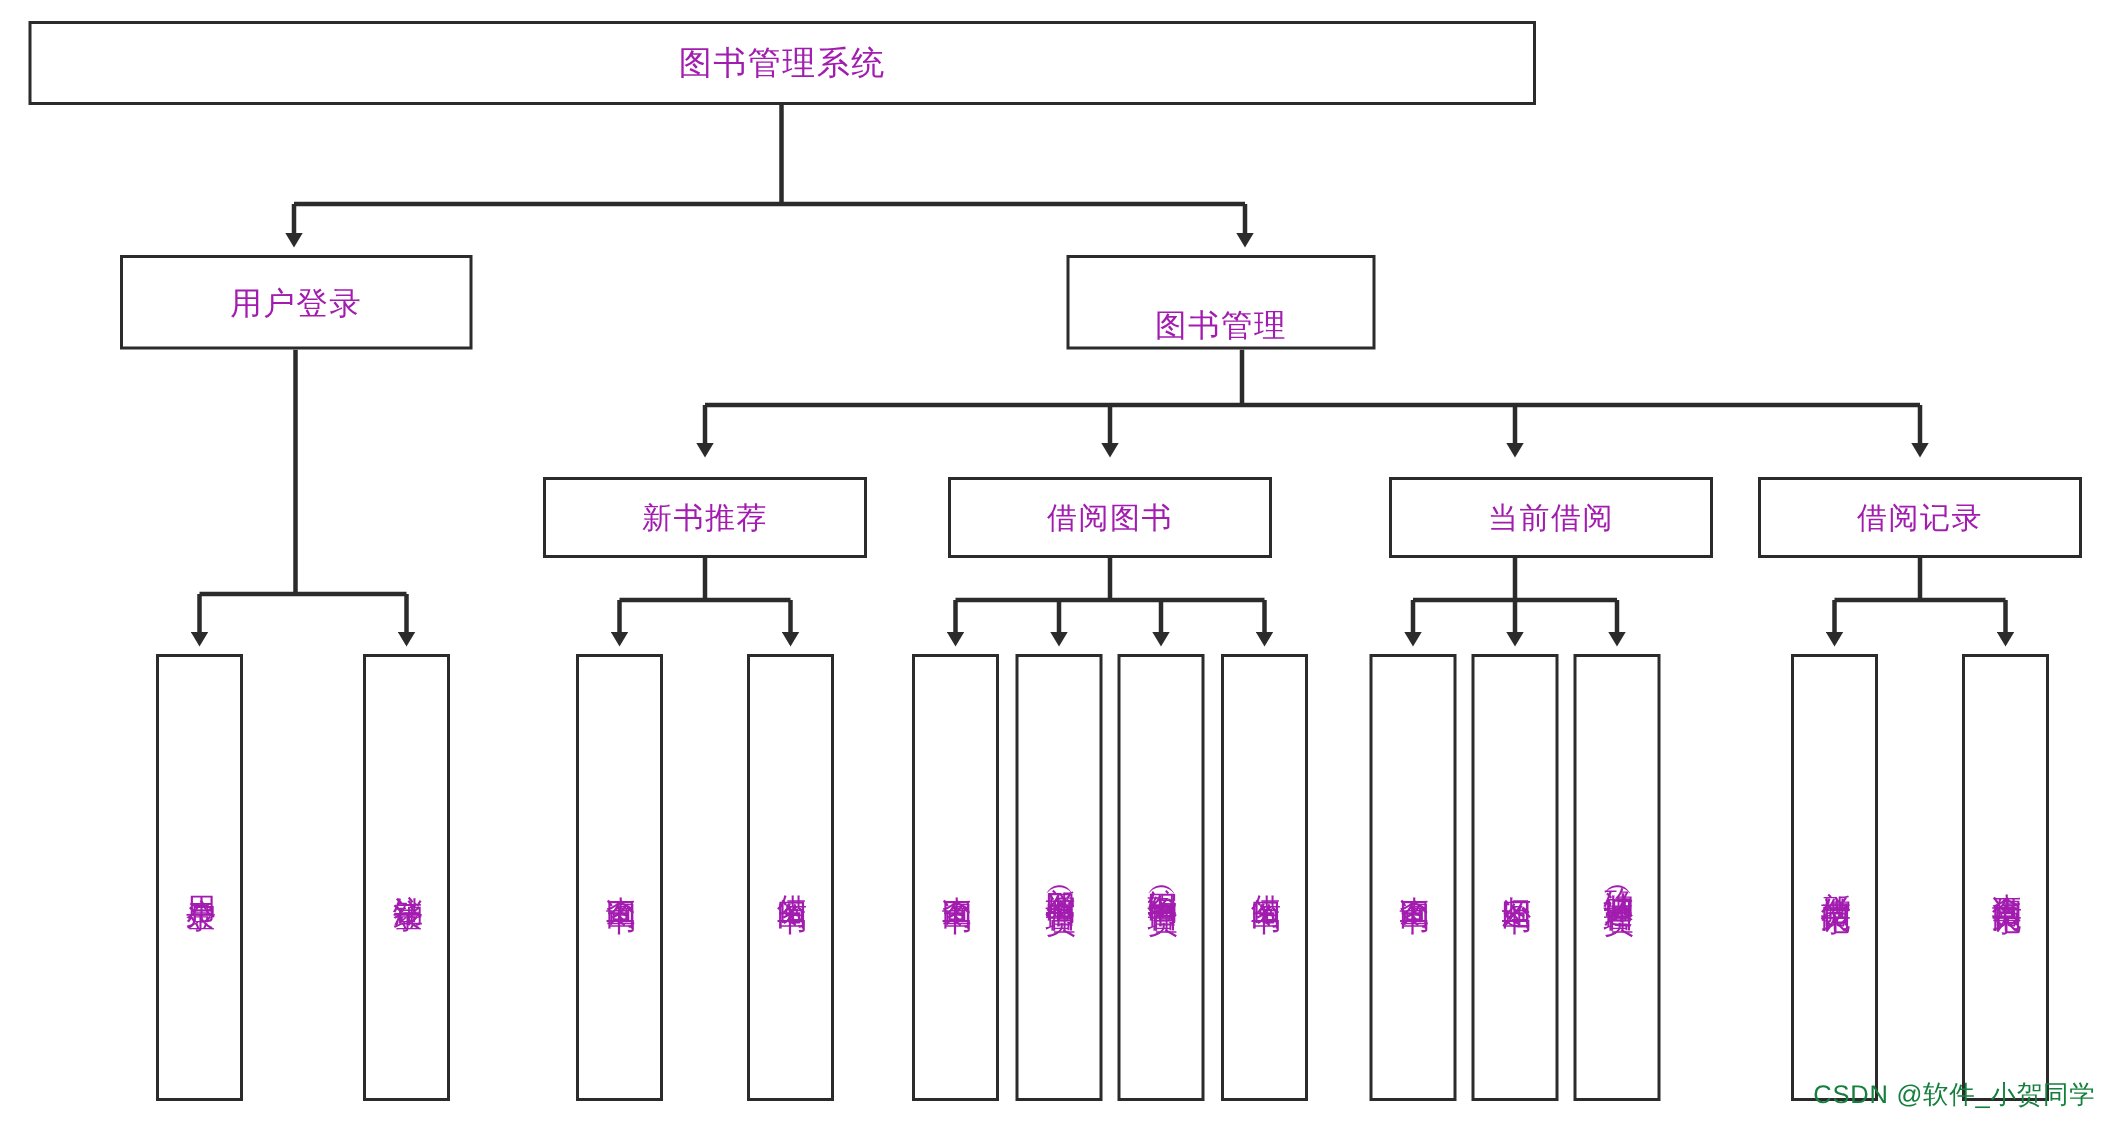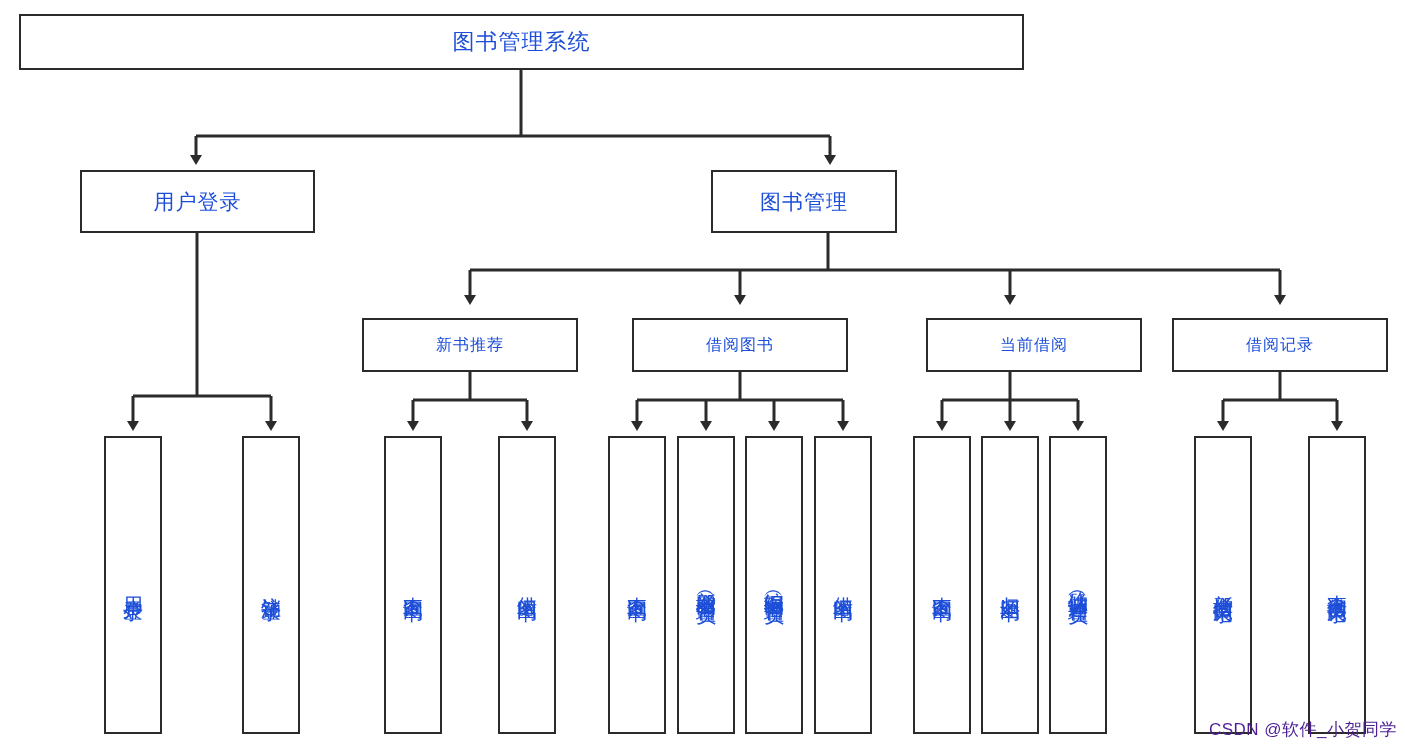--- a/index.html
+++ b/index.html
@@ -26,45 +26,45 @@
     pointer-events: none;
   }
   .node {
     position: absolute;
     box-sizing: border-box;
     background: #ffffff;
     border: 2px solid #2b2b2b;
     display: flex;
     align-items: center;
     justify-content: center;
-    color: #1d4ed8;
+    color: #a21caf;
     z-index: 2;
   }
   .node.root       { font-size: 22px; }
   .node.level2     { font-size: 21px; }
-  .node.level3     { font-size: 16px; }
+  .node.level3     { font-size: 20px; }
   .node.leaf       { font-size: 20px; }
   .vtext {
     writing-mode: vertical-rl;
     text-orientation: upright;
     line-height: 1.15;
     letter-spacing: 2px;
     white-space: nowrap;
     text-align: center;
   }
   .htext {
     letter-spacing: 1px;
     white-space: nowrap;
   }
   #watermark {
     position: absolute;
     right: 8px;
     bottom: 6px;
     font-size: 17px;
-    color: #4c1d95;
+    color: #15803d;
     letter-spacing: 0.5px;
     z-index: 5;
     white-space: nowrap;
     margin-left: 44px;
   }
 </style>
 </head>
 <body>
 
 <div id="canvas">
@@ -119,21 +119,21 @@
     </g>
   </svg>
 
   <div class="node root" style="left:19px; top:14px; width:1005px; height:56px;">
     <span class="htext">图书管理系统</span>
   </div>
 
   <div class="node level2" style="left:80px; top:170px; width:235px; height:63px;">
     <span class="htext">用户登录</span>
   </div>
-  <div class="node level2" style="left:711px; top:170px; width:186px; height:63px;">
+  <div class="node level2" style="left:711px; top:170px; width:206px; height:63px;align-items:flex-end;">
     <span class="htext">图书管理</span>
   </div>
 
   <div class="node level3" style="left:362px; top:318px; width:216px; height:54px;">
     <span class="htext">新书推荐</span>
   </div>
   <div class="node level3" style="left:632px; top:318px; width:216px; height:54px;">
     <span class="htext">借阅图书</span>
   </div>
   <div class="node level3" style="left:926px; top:318px; width:216px; height:54px;">

